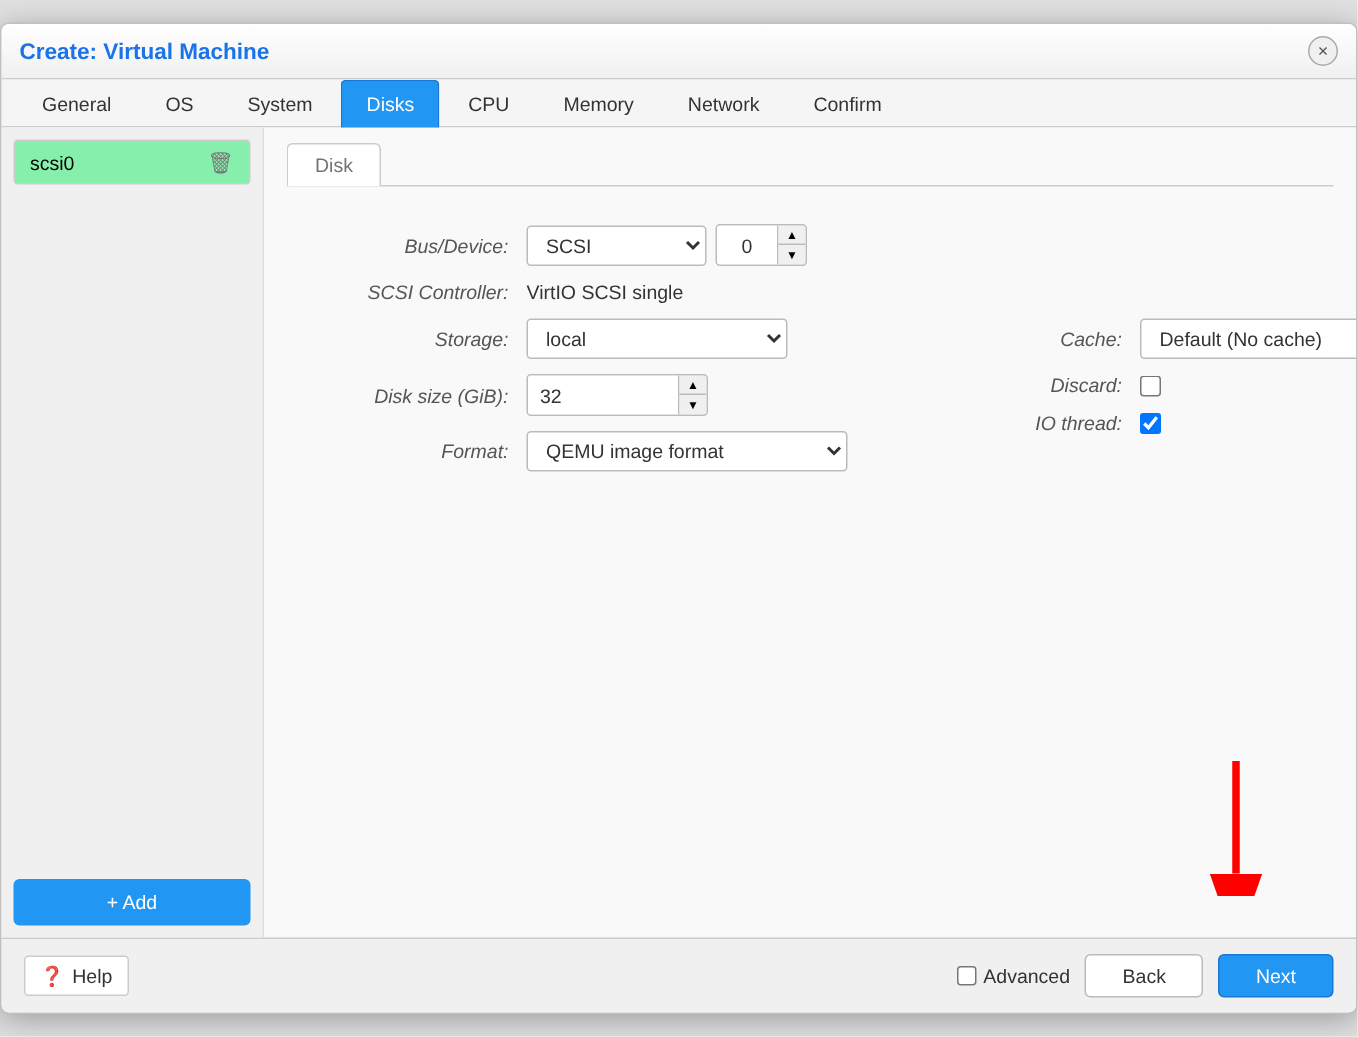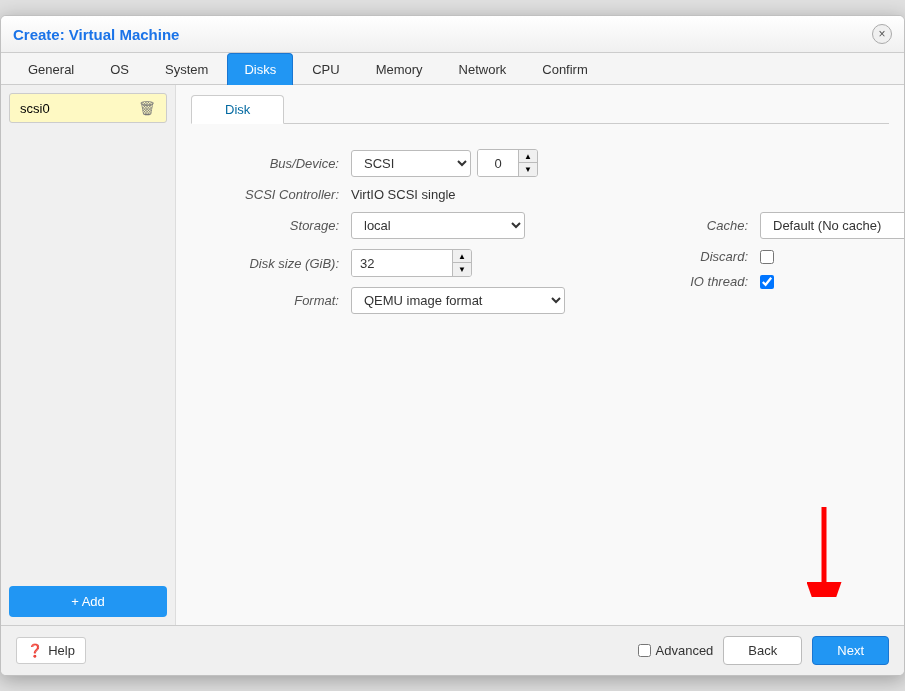--- a/index.html
+++ b/index.html
@@ -91,21 +91,21 @@
       display: flex;
       flex-direction: column;
       padding: 8px;
     }
 
     .sidebar-item {
       display: flex;
       align-items: center;
       justify-content: space-between;
       padding: 6px 10px;
-      background: #fef9c3;
+      background: #86efac;
       border: 1px solid #ccc;
       border-radius: 3px;
       cursor: pointer;
     }
 
     .sidebar-item-label { font-weight: 500; }
 
     .delete-icon {
       color: #777;
       cursor: pointer;
@@ -136,28 +136,28 @@
     }
 
     .sub-tabs {
       display: flex;
       gap: 0;
       margin-bottom: 15px;
       border-bottom: 1px solid #ccc;
     }
 
     .sub-tab {
-      padding: 6px 33px;
+      padding: 6px 18px;
       cursor: pointer;
       border: 1px solid #ccc;
       border-bottom: none;
       background: #f5f5f5;
       border-radius: 4px 4px 0 0;
       margin-right: 3px;
-      color: #0369a1;
+      color: #737373;
     }
 
     .sub-tab.active {
       background: white;
       border-bottom: 1px solid white;
       margin-bottom: -1px;
       font-weight: 500;
     }
 
     .form-section {

